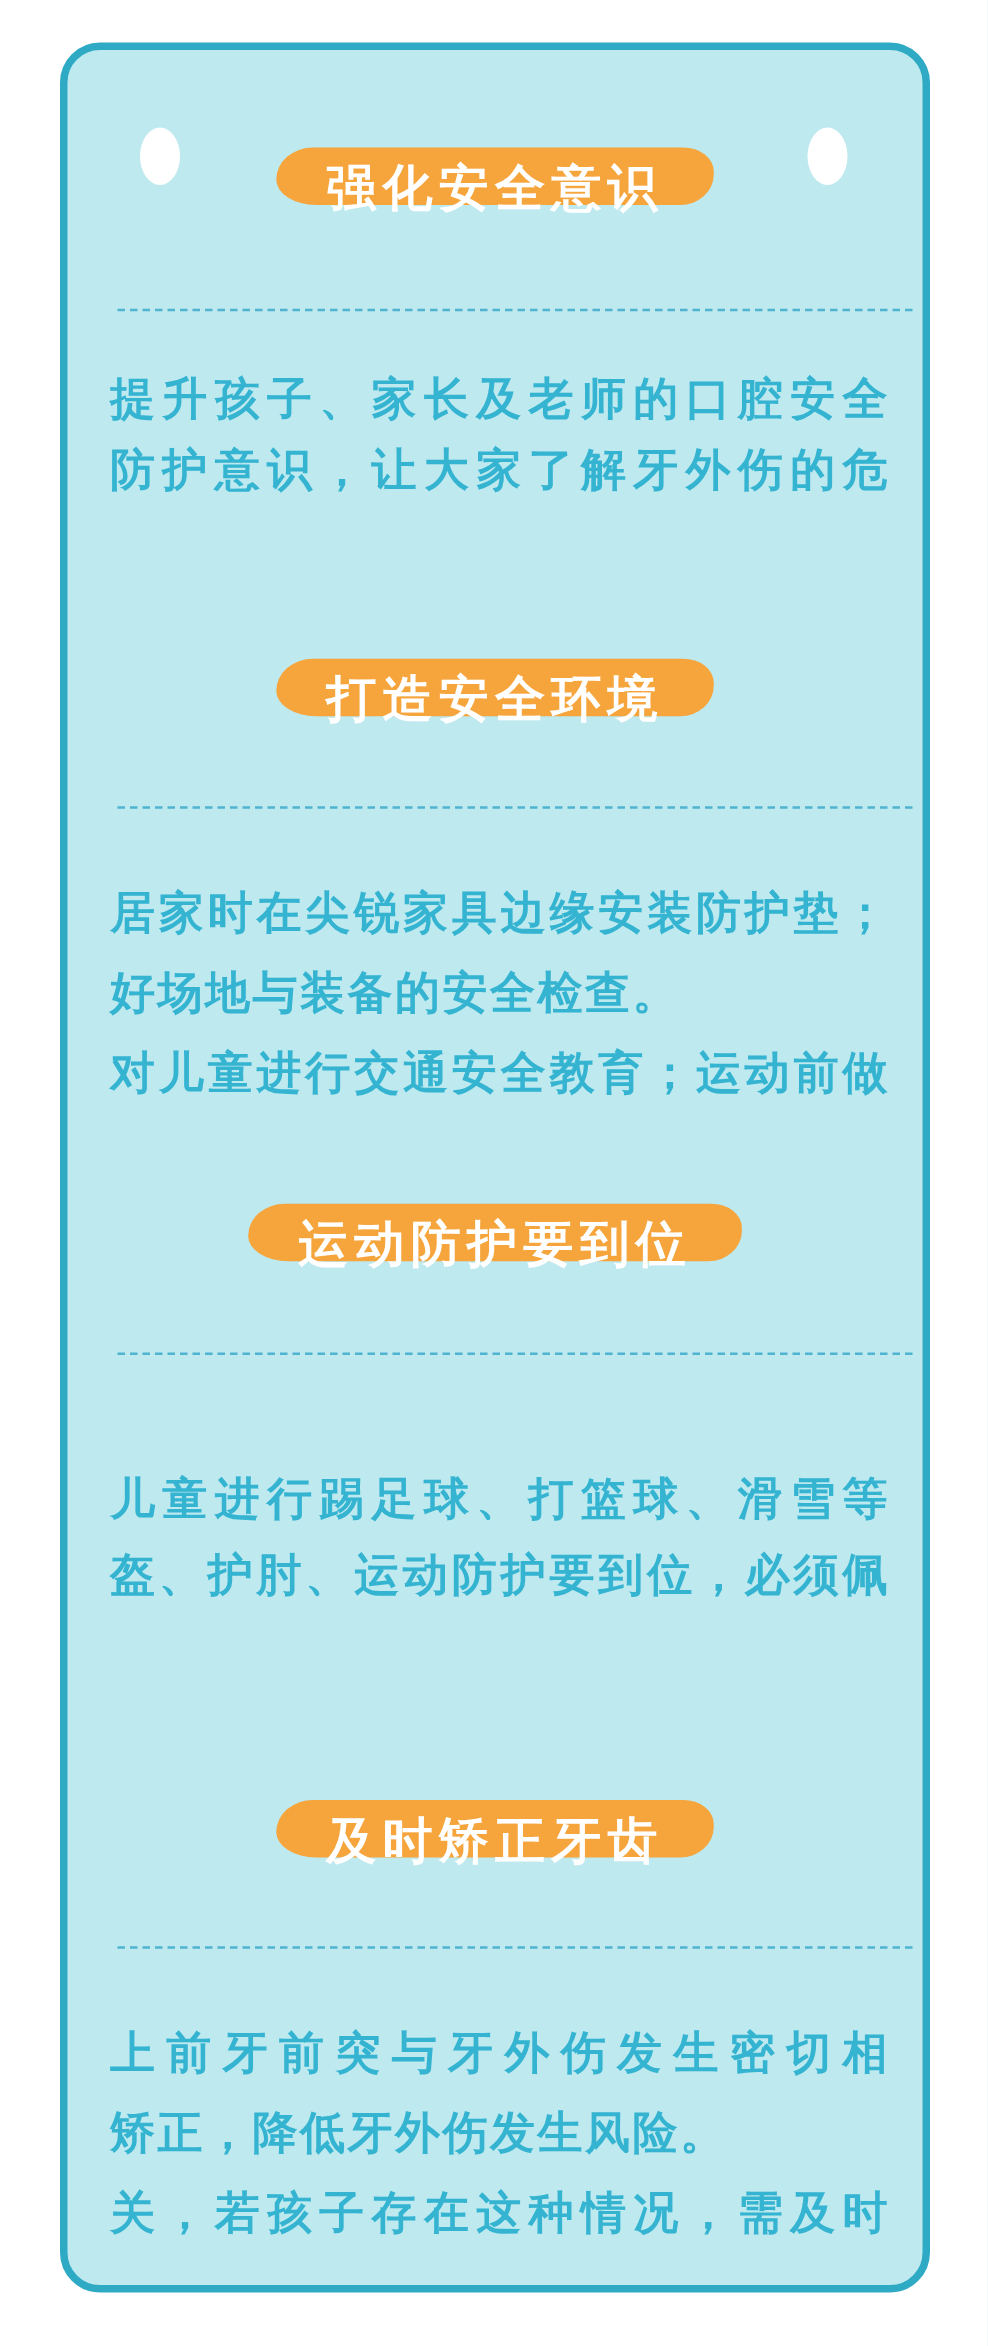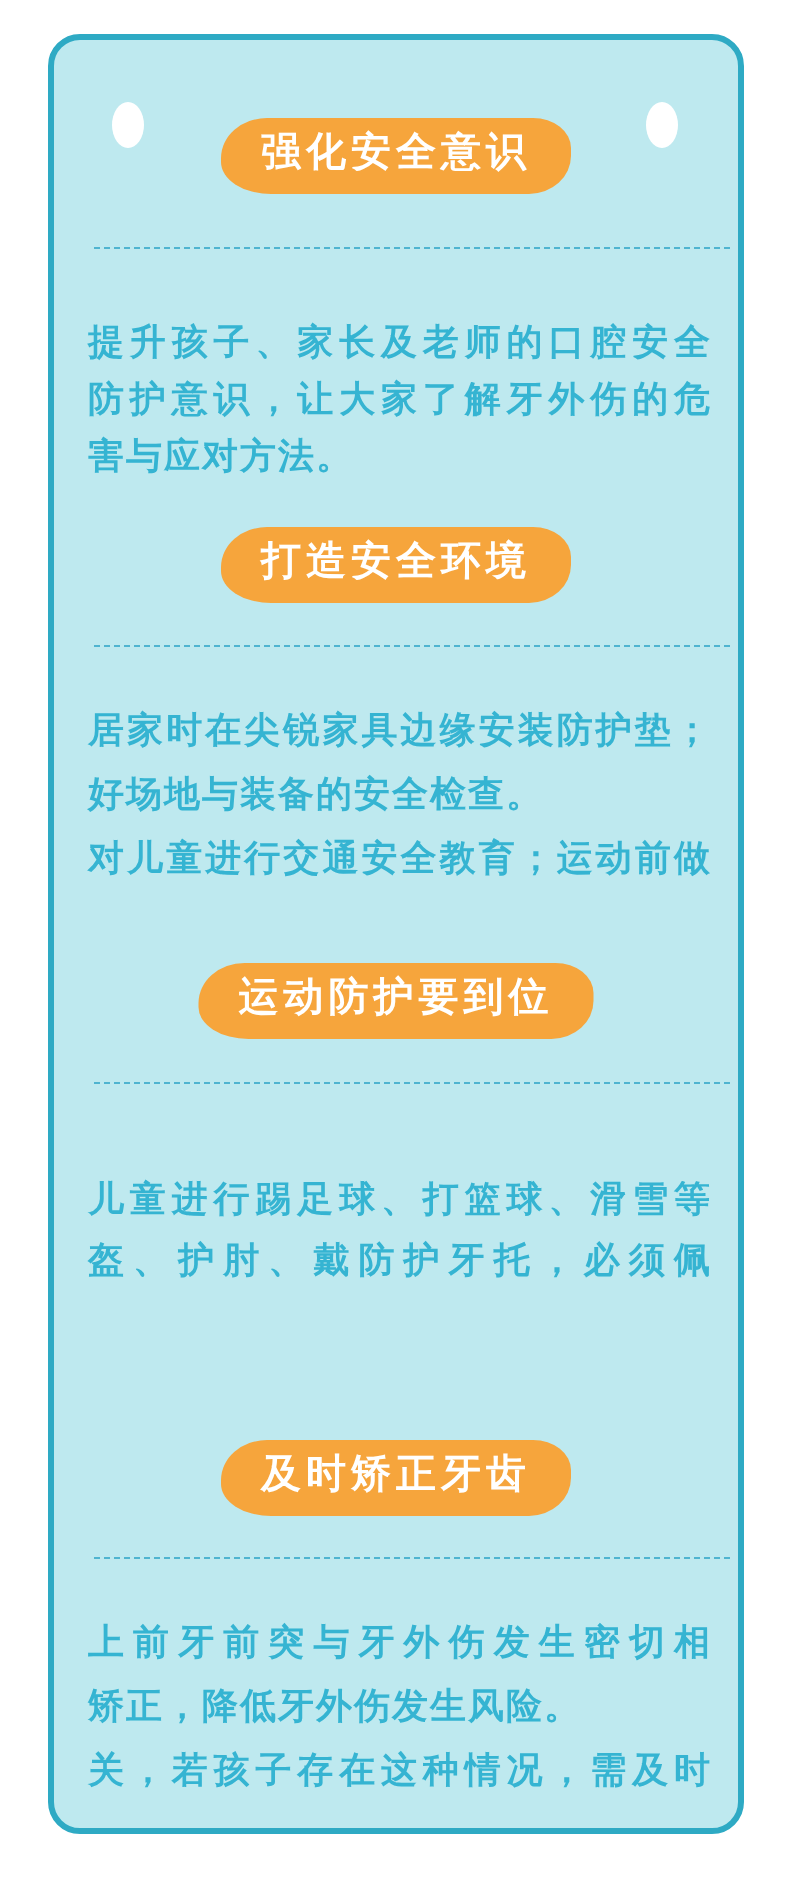--- a/index.html
+++ b/index.html
@@ -26,42 +26,42 @@
     border-radius:32px;
   }
   .hole{
     position:absolute;width:32px;height:46px;border-radius:50%;
     background:var(--hole);
   }
   .hole-l{left:58px;top:62px;}
   .hole-r{left:592px;top:62px;}
   .badge{
     position:absolute;left:50%;transform:translateX(-50%);
-    height:76px;line-height:66px;padding:0 40px;white-space:nowrap;
+    height:46px;line-height:66px;padding:0 40px;white-space:nowrap;
     background:var(--badge-bg);color:var(--badge-text);
     font-size:40px;font-weight:bold;letter-spacing:5px;text-align:right;
     border-radius:46px 38px 42px 50px / 40px 30px 38px 32px;
   }
   .b1{top:78px;}
   .b2{top:487px;}
   .b3{top:923px;}
   .b4{top:1400px;}
   .divider{
     position:absolute;left:40px;width:636px;height:0;
     border-top:2px dashed var(--divider);
   }
   .d1{top:207px;}
   .d2{top:605px;}
   .d3{top:1042px;}
   .d4{top:1517px;}
   .para{
     position:absolute;left:34px;width:624px;
     color:var(--body-text);font-size:36px;font-weight:bold;
   }
-  .p1{top:250px;line-height:57px;margin-top:23px;}
+  .p1{top:250px;line-height:57px;}
   .p2{top:658px;line-height:64px;}
   .p3{top:1128px;line-height:61px;}
   .p4{top:1570px;line-height:64px;}
   .line{
     text-align:justify;
     text-align-last:justify;
     letter-spacing:2px;
   }
   .line.last{text-align-last:left;}
 </style>
@@ -74,40 +74,39 @@
     <span class="hole hole-l"></span>
     <span class="hole hole-r"></span>
 
     <div class="badge b1">
       <span>强化安全意识</span>
     </div>
     <div class="divider d1"></div>
     <div class="para p1">
       <div class="line">提升孩子、家长及老师的口腔安全</div>
       <div class="line">防护意识，让大家了解牙外伤的危</div>
-      <div class="line last">害与应对方法。</div>
     </div>
 
     <div class="badge b2">
       <span>打造安全环境</span>
     </div>
     <div class="divider d2"></div>
     <div class="para p2">
       <div class="line">居家时在尖锐家具边缘安装防护垫；</div>
       <div class="line last">好场地与装备的安全检查。</div>
       <div class="line">对儿童进行交通安全教育；运动前做</div>
     </div>
 
     <div class="badge b3">
       <span>运动防护要到位</span>
     </div>
     <div class="divider d3"></div>
     <div class="para p3">
       <div class="line">儿童进行踢足球、打篮球、滑雪等</div>
-      <div class="line">盔、护肘、戴防护牙托，必须佩</div>
+      <div class="line">盔、护肘、运动防护要到位，必须佩</div>
     </div>
 
     <div class="badge b4">
       <span>及时矫正牙齿</span>
     </div>
     <div class="divider d4"></div>
     <div class="para p4">
       <div class="line">上前牙前突与牙外伤发生密切相</div>
       <div class="line last">矫正，降低牙外伤发生风险。</div>
       <div class="line">关，若孩子存在这种情况，需及时</div>

